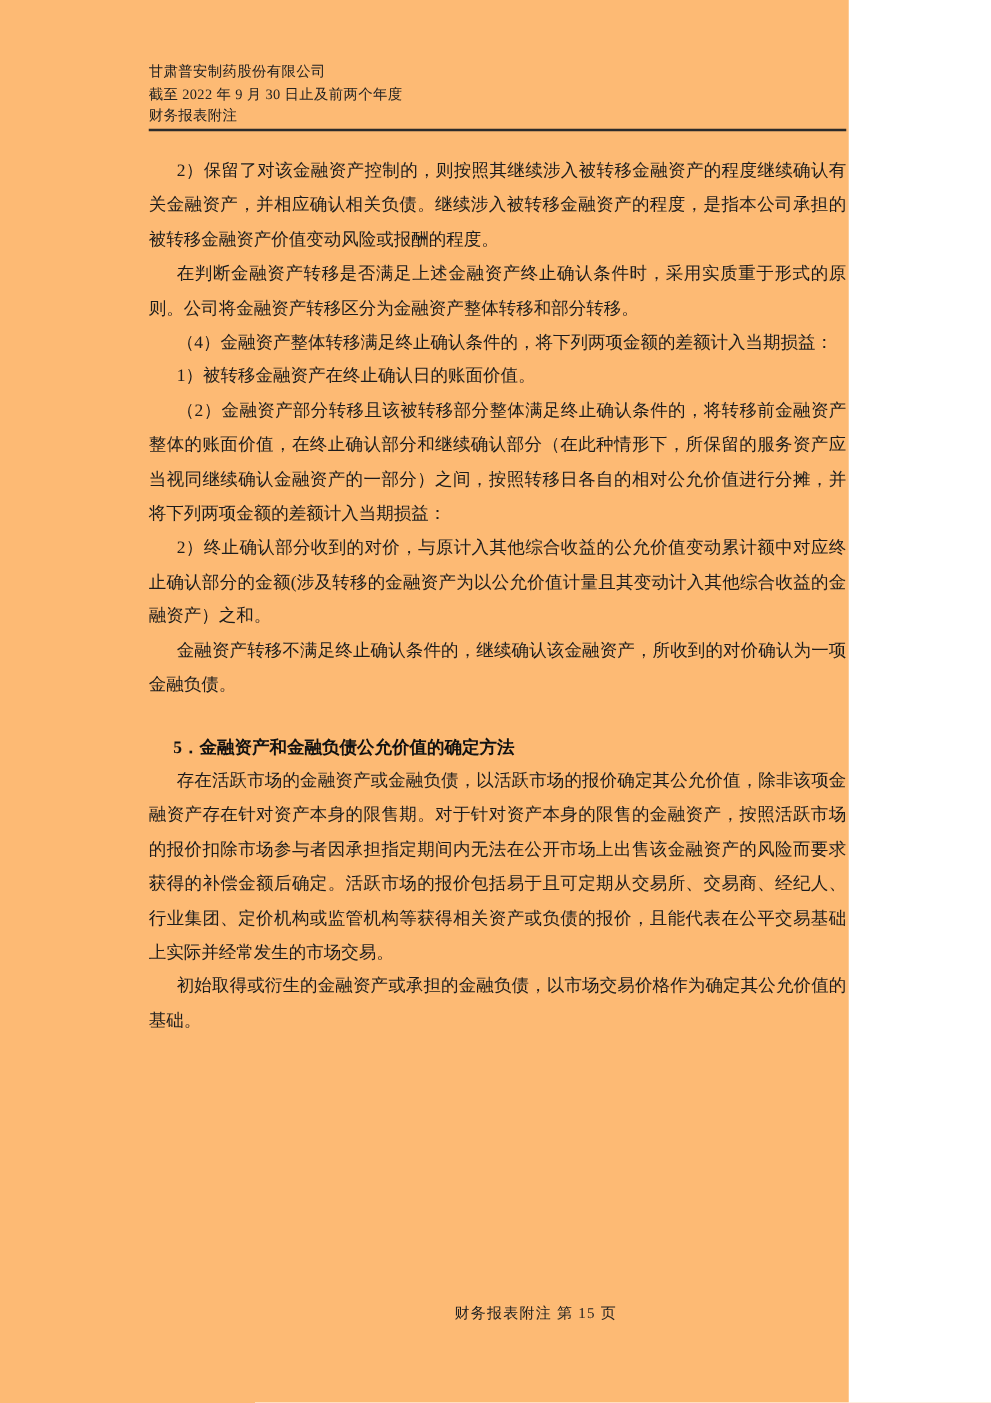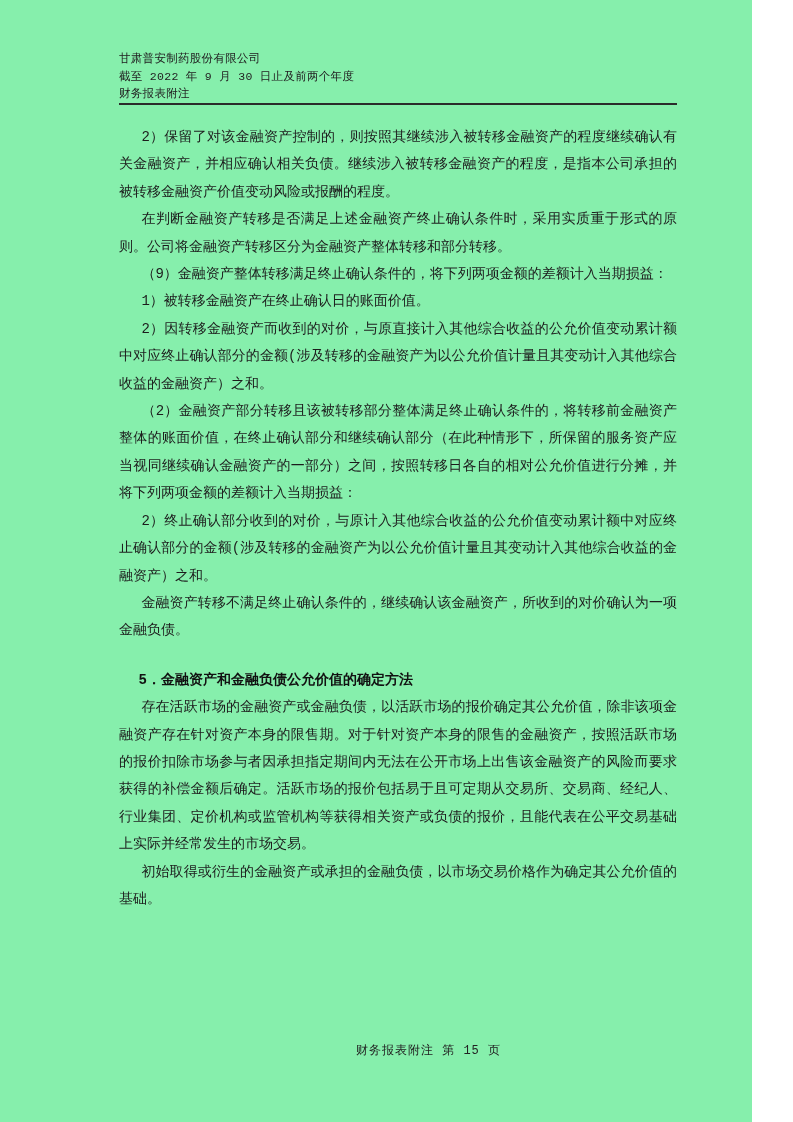--- a/index.html
+++ b/index.html
@@ -2,25 +2,25 @@
 <html lang="zh"><head>
 <meta charset="utf-8">
 <style>
   html, body {
     margin: 0;
     padding: 0;
     background: #ffffff;
   }
   .page {
     position: relative;
-    width: 752px;
+    width: 679px;
     height: 1122px;
-    background: #86efac;
+    background: #fdba74;
     color: #1f1f1f;
-    font-family: Liberation Mono, monospace;
+    font-family: Liberation Serif, serif;
     overflow: hidden;
   }
   .header {
     position: absolute;
     left: 119px;
     top: 50px;
     width: 558px;
     font-size: 11.5px;
     line-height: 17.5px;
     color: #222222;
@@ -77,23 +77,22 @@
     <div>甘肃普安制药股份有限公司</div>
     <div>截至 2022 年 9 月 30 日止及前两个年度</div>
     <div>财务报表附注</div>
   </div>
 
   <div class="header-rule"></div>
 
   <div class="content">
     <p>2）保留了对该金融资产控制的，则按照其继续涉入被转移金融资产的程度继续确认有关金融资产，并相应确认相关负债。继续涉入被转移金融资产的程度，是指本公司承担的被转移金融资产价值变动风险或报酬的程度。</p>
     <p>在判断金融资产转移是否满足上述金融资产终止确认条件时，采用实质重于形式的原则。公司将金融资产转移区分为金融资产整体转移和部分转移。</p>
-    <p>（9）金融资产整体转移满足终止确认条件的，将下列两项金额的差额计入当期损益：</p>
+    <p>（4）金融资产整体转移满足终止确认条件的，将下列两项金额的差额计入当期损益：</p>
     <p>1）被转移金融资产在终止确认日的账面价值。</p>
-    <p>2）因转移金融资产而收到的对价，与原直接计入其他综合收益的公允价值变动累计额中对应终止确认部分的金额(涉及转移的金融资产为以公允价值计量且其变动计入其他综合收益的金融资产）之和。</p>
     <p>（2）金融资产部分转移且该被转移部分整体满足终止确认条件的，将转移前金融资产整体的账面价值，在终止确认部分和继续确认部分（在此种情形下，所保留的服务资产应当视同继续确认金融资产的一部分）之间，按照转移日各自的相对公允价值进行分摊，并将下列两项金额的差额计入当期损益：</p>
     <p>2）终止确认部分收到的对价，与原计入其他综合收益的公允价值变动累计额中对应终止确认部分的金额(涉及转移的金融资产为以公允价值计量且其变动计入其他综合收益的金融资产）之和。</p>
     <p>金融资产转移不满足终止确认条件的，继续确认该金融资产，所收到的对价确认为一项金融负债。</p>
     <p class="heading">5．金融资产和金融负债公允价值的确定方法</p>
     <p>存在活跃市场的金融资产或金融负债，以活跃市场的报价确定其公允价值，除非该项金融资产存在针对资产本身的限售期。对于针对资产本身的限售的金融资产，按照活跃市场的报价扣除市场参与者因承担指定期间内无法在公开市场上出售该金融资产的风险而要求获得的补偿金额后确定。活跃市场的报价包括易于且可定期从交易所、交易商、经纪人、行业集团、定价机构或监管机构等获得相关资产或负债的报价，且能代表在公平交易基础上实际并经常发生的市场交易。</p>
     <p>初始取得或衍生的金融资产或承担的金融负债，以市场交易价格作为确定其公允价值的基础。</p>
   </div>
 
   <div class="footer">
     <span>财务报表附注  第  15  页</span>

